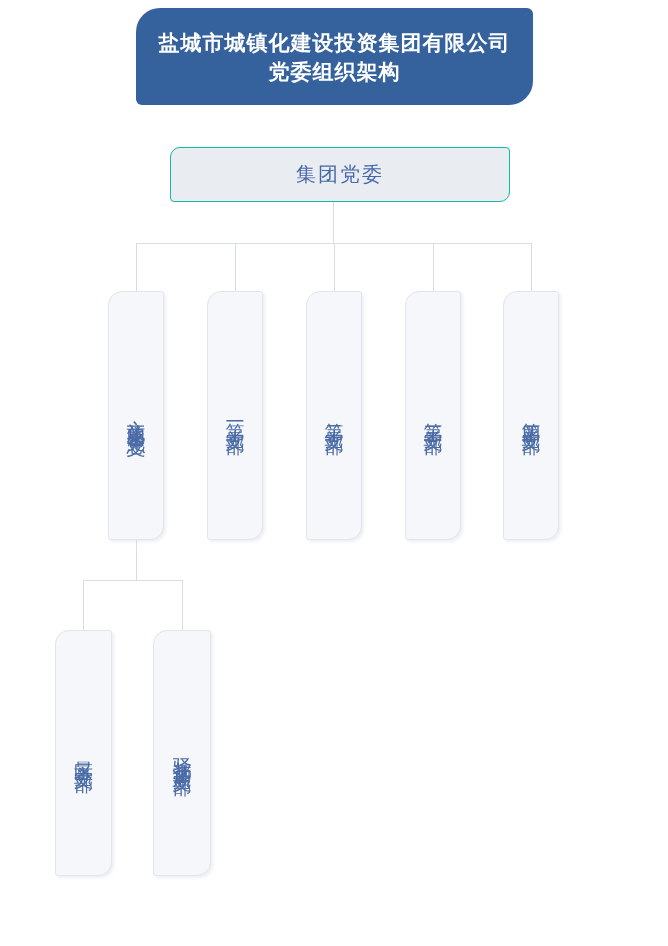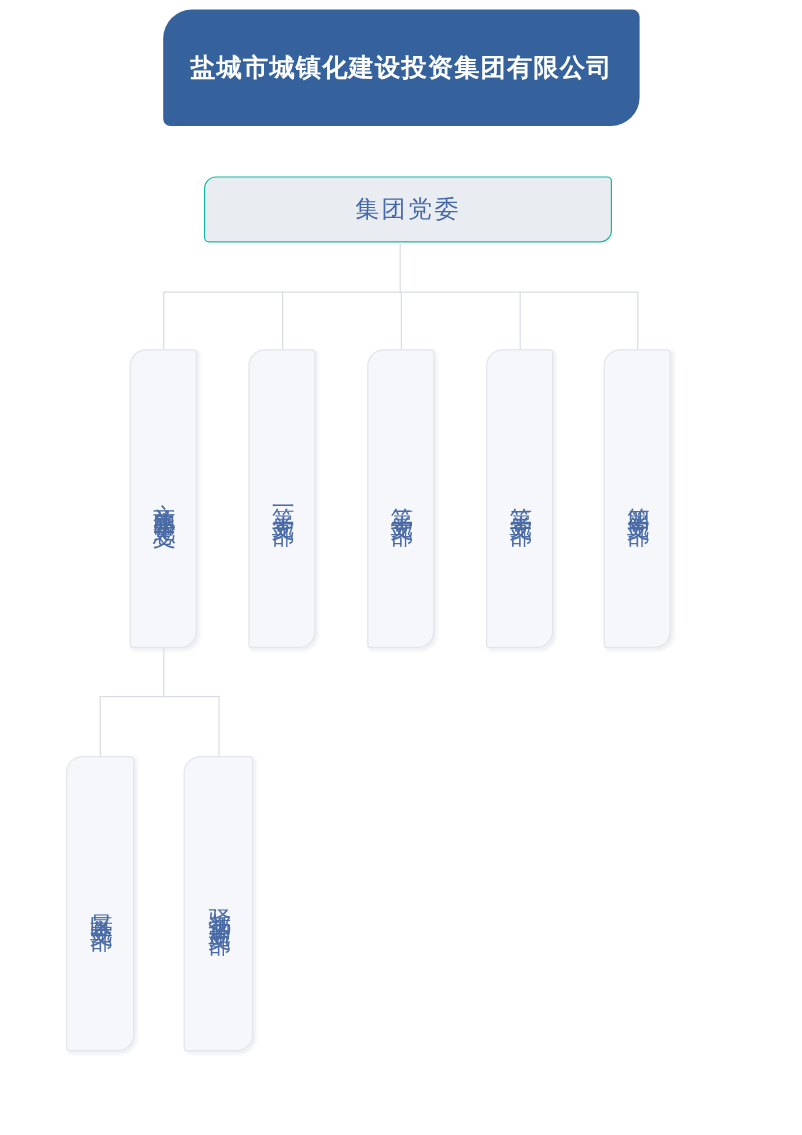--- a/index.html
+++ b/index.html
@@ -84,20 +84,21 @@
   .line.v { width: 1px; }
   .line.h { height: 1px; }
 </style>
 </head>
 <body>
 
 <div class="canvas">
 
   <div class="banner">
     <div class="line1">盐城市城镇化建设投资集团有限公司</div>
+    <div class="line2">党委组织架构</div>
   </div>
 
   <div class="root-node">集团党委</div>
 
   <div class="line v" style="left:333px; top:202px; height:42px;"></div>
   <div class="line h" style="left:136px; top:243px; width:396px;"></div>
   <div class="line v" style="left:136px; top:243px; height:48px;"></div>
   <div class="line v" style="left:235px; top:243px; height:48px;"></div>
   <div class="line v" style="left:334px; top:243px; height:48px;"></div>
   <div class="line v" style="left:433px; top:243px; height:48px;"></div>

